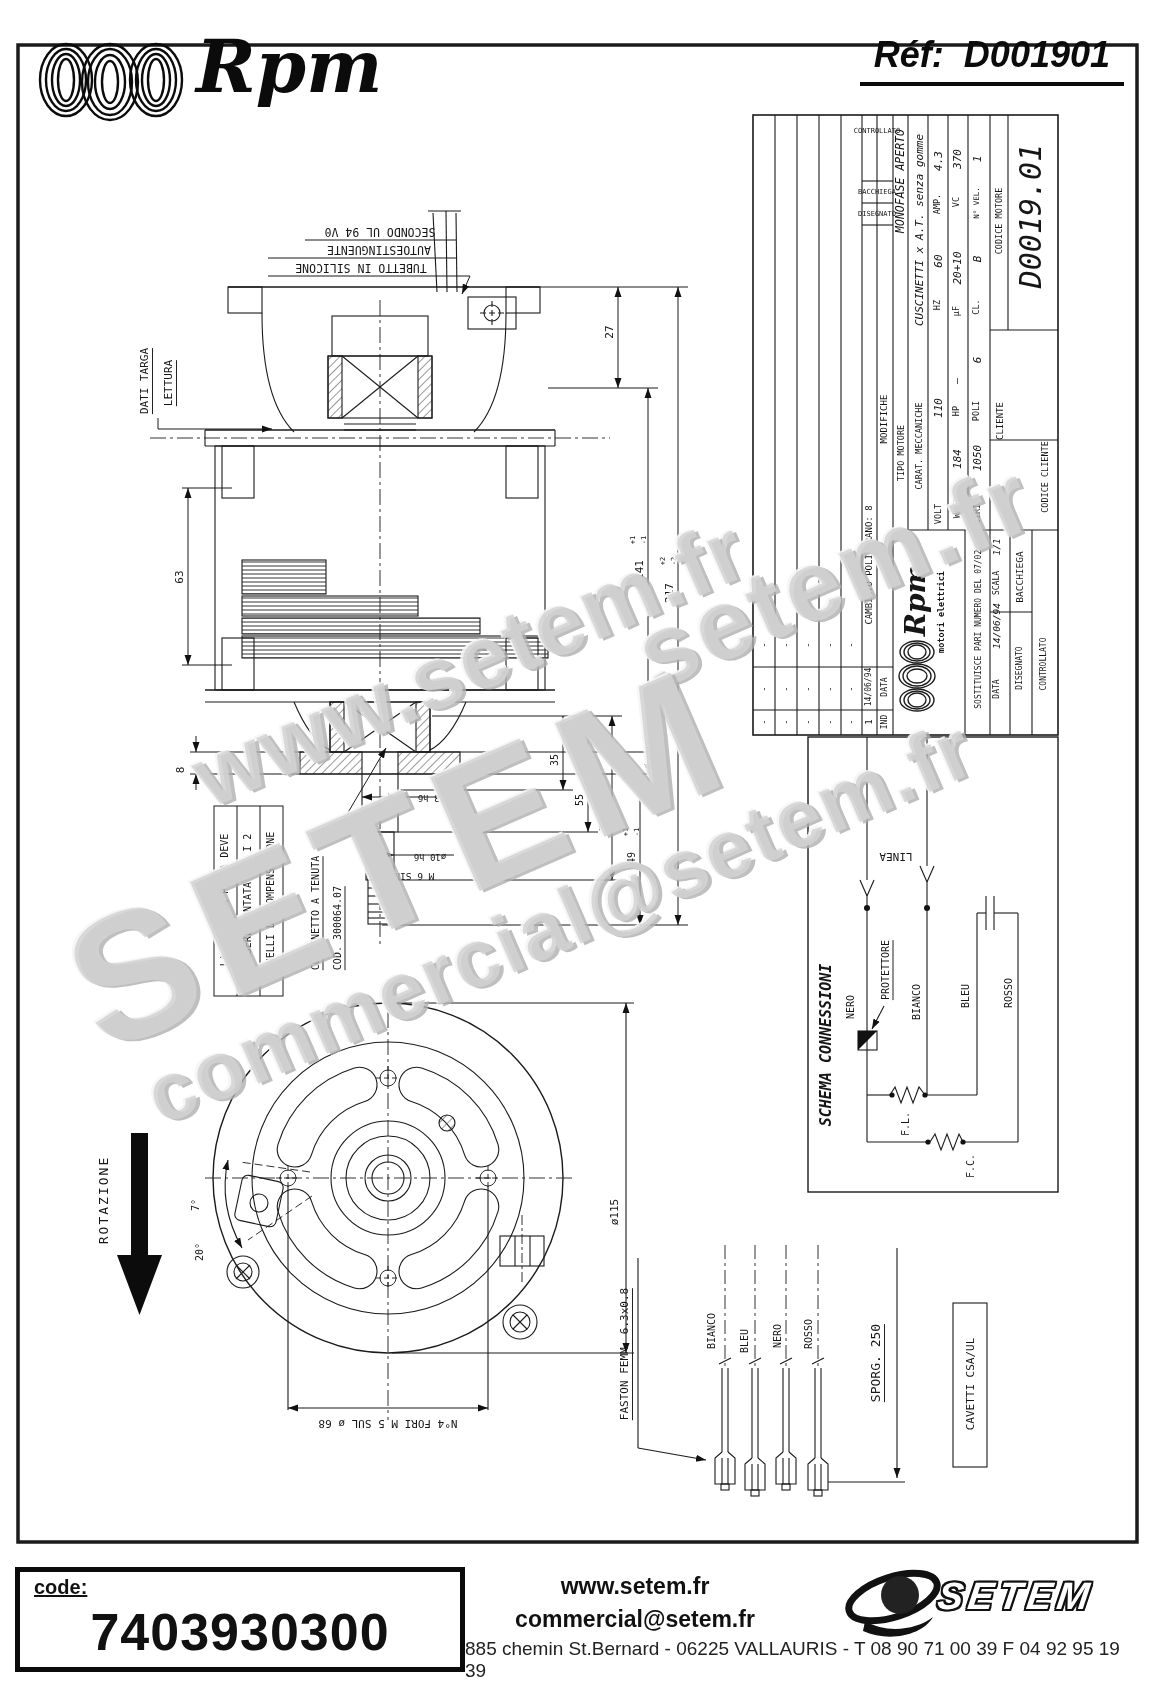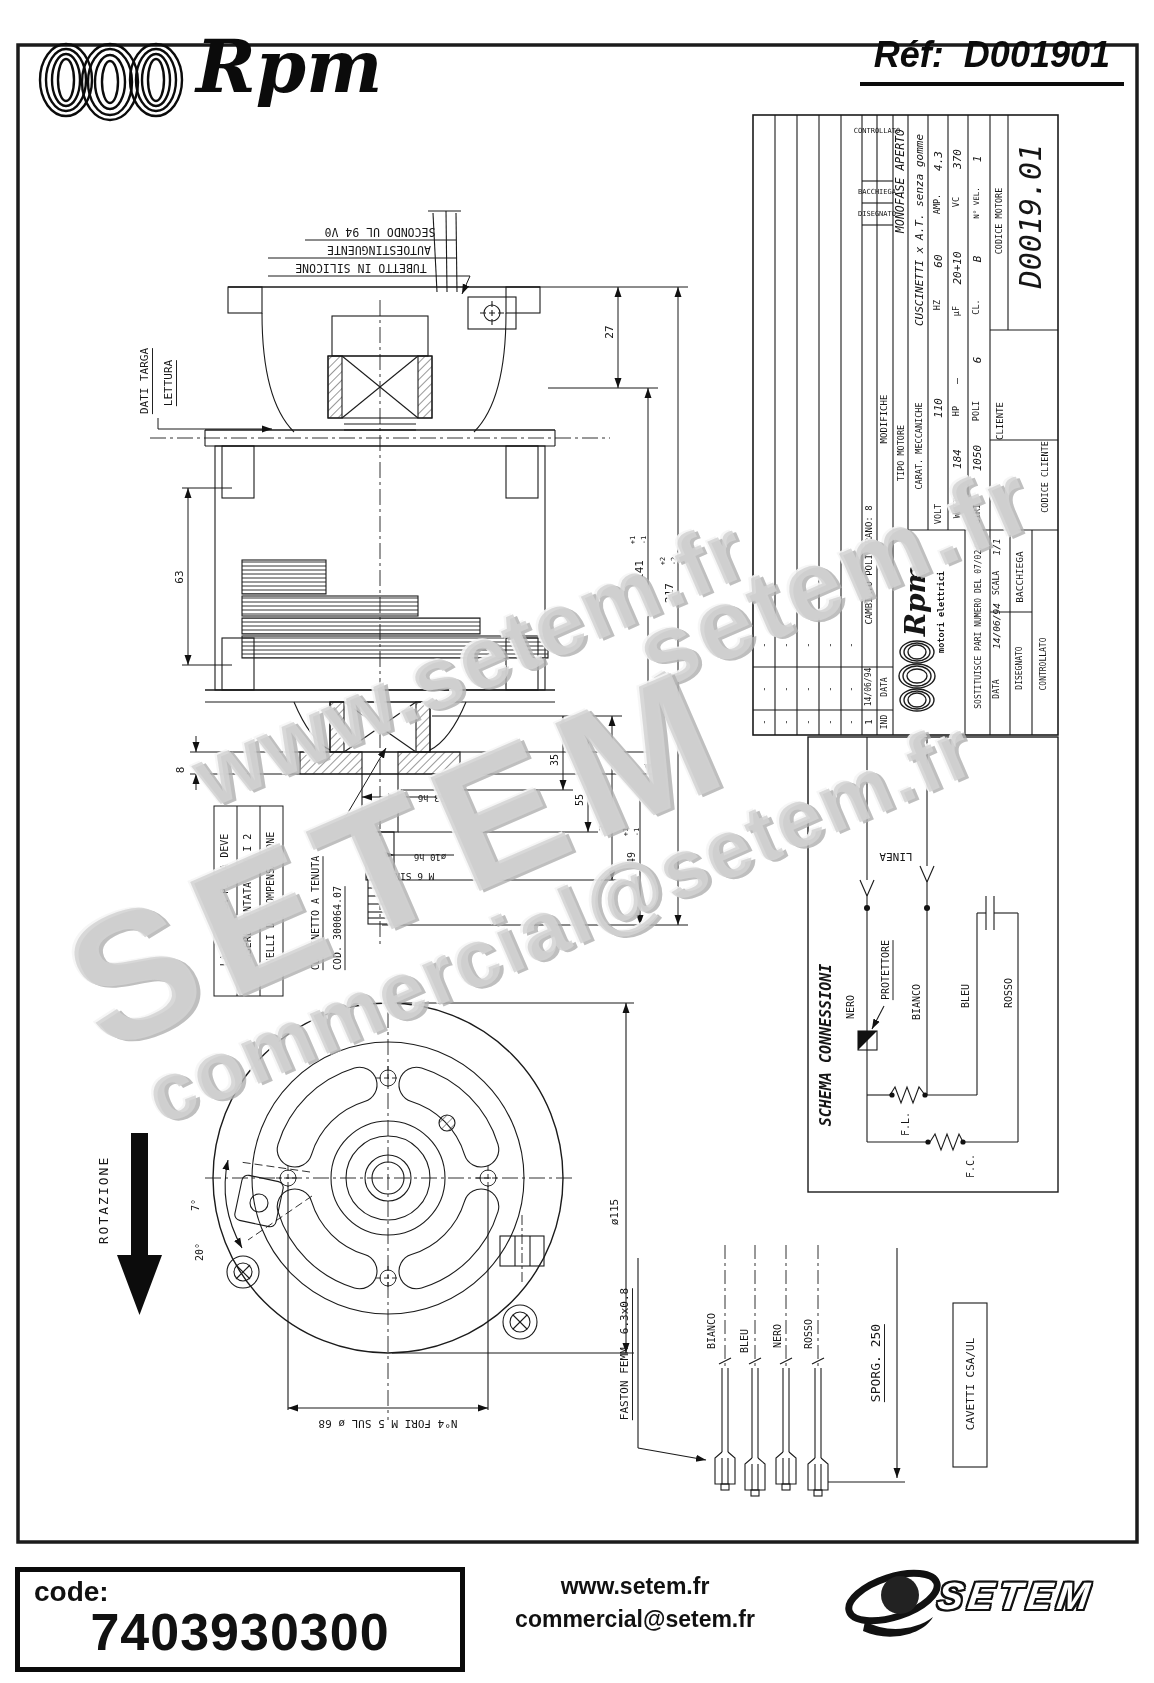--- a/index.html
+++ b/index.html
@@ -17,21 +17,21 @@
            font-weight:bold;color:rgba(210,210,210,.85);
            text-shadow:3px 3px 0 rgba(175,175,175,.8),-2px -2px 0 rgba(245,245,245,.9);line-height:1;}
   #hdr{position:absolute;left:0;top:0;width:100%;z-index:4;}
   .brand-rpm{position:absolute;left:196px;top:24px;font-family:"DejaVu Serif",serif;
              font-style:italic;font-weight:bold;font-size:72px;color:#0b0b0b;}
   .refbox{position:absolute;right:30px;top:34px;border-bottom:4px solid #0b0b0b;padding:0 14px 6px 14px;
           font-family:"Liberation Sans",sans-serif;font-style:italic;font-weight:bold;font-size:36px;color:#0b0b0b;}
   #ftr{position:absolute;left:0;top:1545px;width:100%;height:138px;background:#fff;z-index:4;
        font-family:"Liberation Sans",sans-serif;}
   .codebox{position:absolute;left:15px;top:22px;width:440px;height:95px;border:5px solid #0b0b0b;}
-  .codebox .cl{position:absolute;left:14px;top:4px;font-weight:bold;font-size:28px;}
+  .codebox .cl{position:absolute;left:14px;top:4px;font-weight:bold;font-size:20px;text-decoration:underline;}
   .codebox .cv{position:absolute;left:0;right:0;top:30px;text-align:center;font-weight:bold;font-size:52px;letter-spacing:1px;}
   .sitecol{position:absolute;left:470px;top:25px;width:330px;text-align:center;font-weight:bold;font-size:23px;line-height:1.45;}
   .addr{position:absolute;left:465px;top:93px;width:675px;font-size:19px;color:#222;}
   .setemtext{position:absolute;left:938px;top:30px;font-style:italic;font-weight:bold;font-size:38px;
              letter-spacing:5px;color:#fff;transform:skewX(-8deg);
              text-shadow:-2px -2px 0 #111,2px -2px 0 #111,-2px 2px 0 #111,2px 2px 0 #111,-2px 0 0 #111,2px 0 0 #111,0 -2px 0 #111,0 2px 0 #111;}
 </style>
 </head>
 <body>
 
@@ -749,20 +749,21 @@
 
   <div id="ftr">
     <div class="codebox">
       <div class="cl">code:</div>
       <div class="cv">7403930300</div>
     </div>
     <div class="sitecol">
       <div>www.setem.fr</div>
       <div>commercial@setem.fr</div>
     </div>
+    <div class="addr">885 chemin St.Bernard  -  06225 VALLAURIS  -  T 08 90 71 00 39   F 04 92 95 19 39</div>
     <svg width="120" height="90" style="position:absolute;left:845px;top:14px">
       <ellipse cx="48" cy="38" rx="46" ry="20" fill="none" stroke="#111" stroke-width="7" transform="rotate(-18 48 38)"></ellipse>
       <circle cx="55" cy="36" r="19" fill="#222"></circle>
       <path d="M20,62 C40,74 70,72 88,58 C78,76 44,84 18,72 Z" fill="#111" stroke="none"></path>
     </svg>
     <div class="setemtext">SETEM</div>
   </div>
 
 </div>
 

